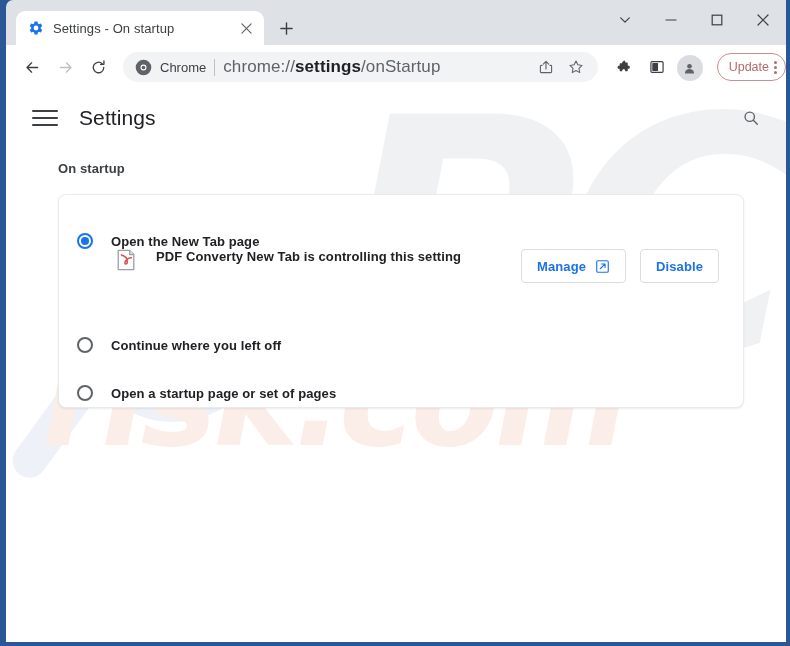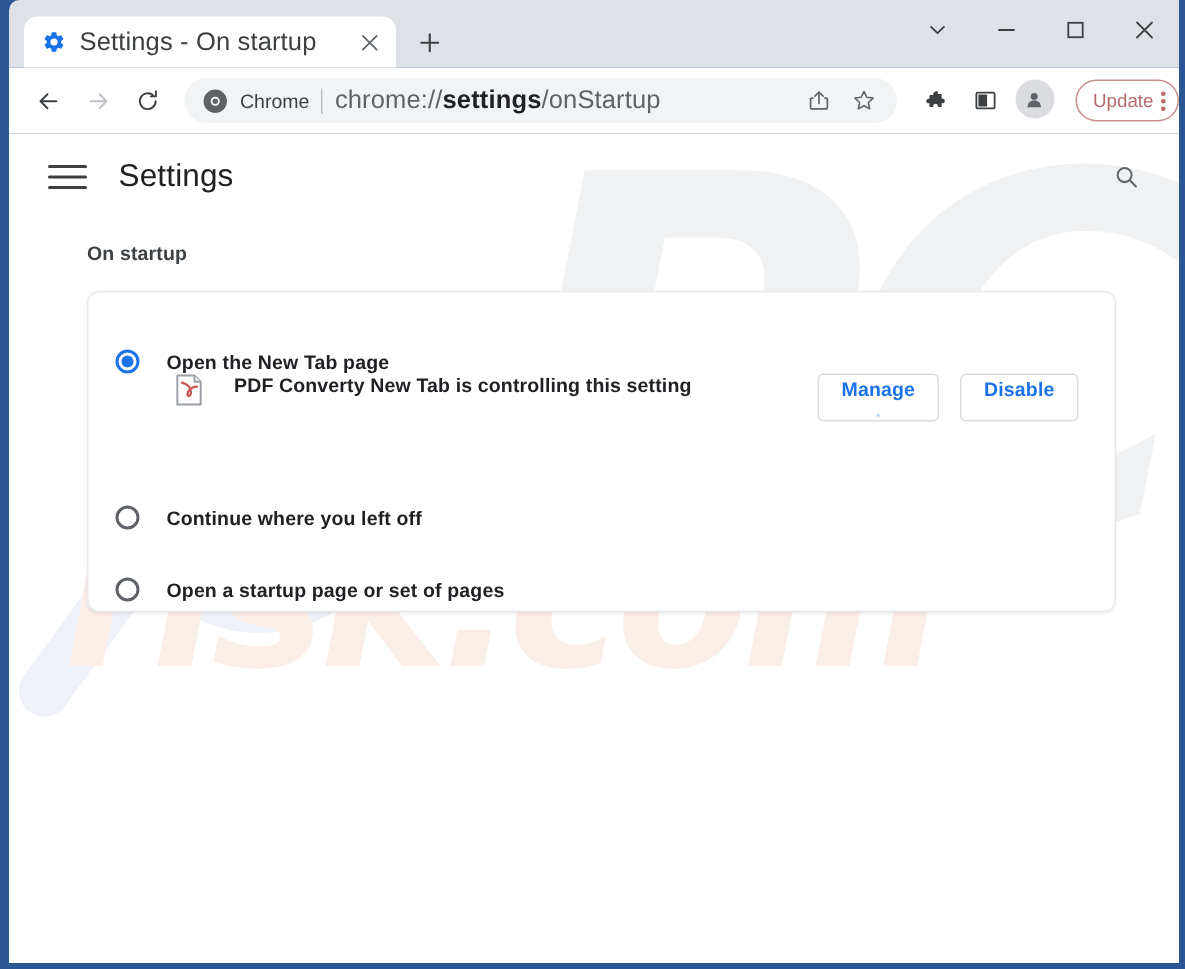--- a/index.html
+++ b/index.html
@@ -41,21 +41,21 @@
     background: #ffffff;
     border-radius: 9px 9px 0 0;
     padding: 0 8px 0 12px;
     gap: 9px;
   }
 
   .tab-favicon { width: 16px; height: 16px; flex: 0 0 16px; display:block; }
 
   .tab-title {
     flex: 1 1 auto;
-    font-size: 17px;
+    font-size: 13px;
     color: #3c4043;
     white-space: nowrap;
     overflow: hidden;
     text-overflow: ellipsis;
     letter-spacing: .1px;
   }
 
   .tab-close {
     width: 20px; height: 20px;
     flex: 0 0 20px;
@@ -146,21 +146,21 @@
   .omni-actions { display: flex; align-items: center; gap: 2px; flex: 0 0 auto; }
 
   .icon-btn {
     width: 28px; height: 28px;
     display: flex; align-items: center; justify-content: center;
     border-radius: 50%;
     color: #5f6368;
     flex: 0 0 auto;
   }
 
-  .tool-icons { display: flex; align-items: flex-start; gap: 6px; flex: 0 0 auto; padding-left: 4px; }
+  .tool-icons { display: flex; align-items: flex-end; gap: 6px; flex: 0 0 auto; padding-left: 4px; }
 
   .avatar-btn {
     width: 26px; height: 26px;
     border-radius: 50%;
     background: #dadce0;
     display: flex; align-items: center; justify-content: center;
     color: #5f6368;
     flex: 0 0 auto;
   }
 
@@ -355,30 +355,29 @@
     letter-spacing: .1px;
   }
 
   .ext-actions { display: flex; align-items: center; gap: 14px; flex: 0 0 auto; }
 
   .btn-outline {
     display: flex;
     align-items: center;
     gap: 9px;
     height: 32px;
-    padding: 2px 15px;
+    padding: 16px 15px;
     border: 1px solid #dadce0;
     border-radius: 4px;
     background: #fff;
     font-size: 13px;
     color: #1a73e8;
     font-family: "Liberation Sans", sans-serif;
     white-space: nowrap;
     letter-spacing: .1px;
-    flex-direction: column;
   }
 </style>
 </head>
 <body>
 
 <div class="window-frame">
 
   <div class="tab-strip">
 
     <div class="tab">

